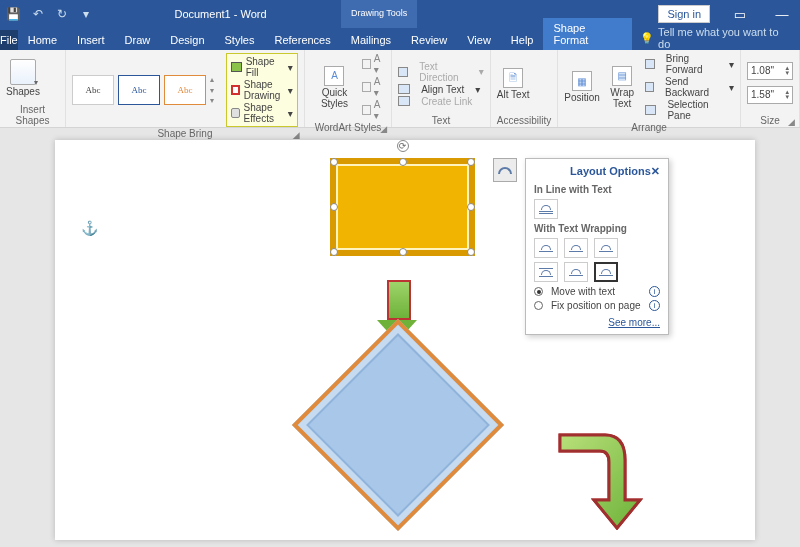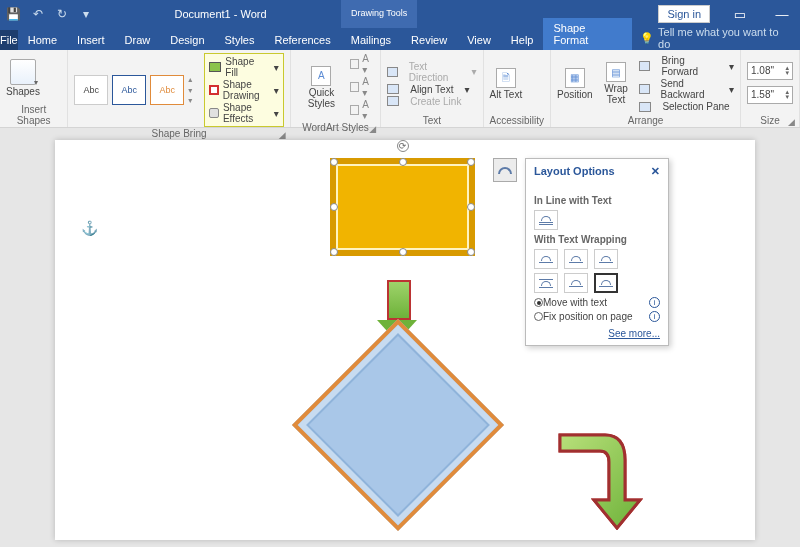--- a/index.html
+++ b/index.html
@@ -24,21 +24,21 @@
 .group { border-right: 1px solid #e1e1e1; padding: 3px 6px 1px 6px; display: flex; flex-direction: column; justify-content: space-between; }
 .group .body { flex: 1; display: flex; align-items: center; gap: 4px; }
 .group .label { text-align: center; font-size: 10px; color: #666; padding-top: 1px; position: relative; }
 .dlaunch { position: absolute; right: -2px; bottom: -1px; font-size: 9px; color: #888; }
 
 .shapes-big { display: flex; flex-direction: column; align-items: center; gap: 1px; }
 .shapes-big .ico { width: 26px; height: 26px; border: 1px solid #aaa; background: linear-gradient(#fff,#e9f1fb); border-radius: 2px; position: relative; }
 .shapes-big .ico::after { content: "▾"; position: absolute; right: -3px; bottom: -3px; font-size: 8px; color: #666; }
 
 .style-gal { display: flex; gap: 4px; }
-.style-box { width: 34px; height: 30px; border: 1px solid #ccc; display: flex; align-items: center; justify-content: center; font-size: 9px; background: #fff; }
+.style-box { width: 42px; height: 30px; border: 1px solid #ccc; display: flex; align-items: center; justify-content: center; font-size: 9px; background: #fff; font-family: Liberation Serif, serif; }
 .style-box.blue { border-color: #2b579a; color: #2b579a; }
 .style-box.orange { border-color: #e08b3b; color: #e08b3b; }
 .style-nav { width: 12px; display: flex; flex-direction: column; justify-content: space-between; color: #888; font-size: 8px; }
 
 .shape-tools { display: flex; flex-direction: column; gap: 1px; border: 1px solid #c9c92e; background: #fdfde0; padding: 2px 4px; }
 .shape-tools .row { display: flex; align-items: center; gap: 4px; font-size: 10px; }
 .swatch { width: 12px; height: 10px; display: inline-block; }
 .sw-fill { background: #8bc34a; border: 1px solid #555; }
 .sw-out { background: #fff; border: 2px solid #d32f2f; }
 .sw-eff { background: #e0e0e0; border: 1px solid #888; border-radius: 2px; }
@@ -76,28 +76,28 @@
 
 .diamond { position: absolute; left: 268px; top: 210px; width: 150px; height: 150px; transform: rotate(45deg); background: #a9c7e8; border: 4px solid #e08b3b; box-shadow: inset 0 0 0 6px #c7dbf0, inset 0 0 0 8px #8fb3da; }
 
 .bent-arrow { position: absolute; left: 500px; top: 280px; }
 .bent-arrow svg { filter: drop-shadow(0 0 0 #b33); }
 
 .layout-btn { position: absolute; left: 438px; top: 18px; width: 24px; height: 24px; background: #ececec; border: 1px solid #aaa; display: flex; align-items: center; justify-content: center; }
 .arc-ico { width: 14px; height: 7px; border: 2px solid #5d7ba8; border-bottom: none; border-radius: 14px 14px 0 0; }
 
 .flyout { position: absolute; left: 470px; top: 18px; width: 144px; background: #fff; border: 1px solid #bbb; box-shadow: 2px 2px 6px rgba(0,0,0,.2); font-size: 10px; color: #444; padding: 6px 8px; }
-.flyout h4 { font-size: 11px; color: #2b579a; font-weight: 600; display: flex; justify-content: space-between; margin-bottom: 17px; }
+.flyout h4 { font-size: 11px; color: #2b579a; font-weight: 600; display: flex; justify-content: flex-end; margin-bottom: 6px; }
 .flyout .sec { font-weight: 600; color: #666; margin: 4px 0; }
 .flyout .opts { display: flex; gap: 6px; margin: 4px 0; }
 .opt { width: 24px; height: 20px; border: 1px solid #ccc; display: flex; flex-direction: column; align-items: center; justify-content: center; gap: 1px; background: #fff; }
 .opt.sel { border: 2px solid #333; }
 .opt .arc { width: 10px; height: 5px; border: 1.5px solid #5d7ba8; border-bottom: none; border-radius: 10px 10px 0 0; }
 .opt .ln { width: 14px; height: 1px; background: #5d7ba8; }
-.radio-row { display: flex; align-items: center; gap: 0; margin: 3px 0; }
+.radio-row { display: flex; align-items: center; gap: 8px; margin: 3px 0; }
 .radio { width: 9px; height: 9px; border: 1px solid #666; border-radius: 50%; display: inline-flex; align-items: center; justify-content: center; }
 .radio.on::after { content: ""; width: 4px; height: 4px; background: #333; border-radius: 50%; }
 .info { width: 11px; height: 11px; border: 1px solid #2b579a; border-radius: 50%; color: #2b579a; font-size: 8px; text-align: center; line-height: 10px; margin-left: auto; }
 .seemore { color: #2b579a; text-align: right; text-decoration: underline; margin-top: 6px; }
 </style>
 </head>
 <body>
 
 <div class="titlebar">
   <div class="qat">

